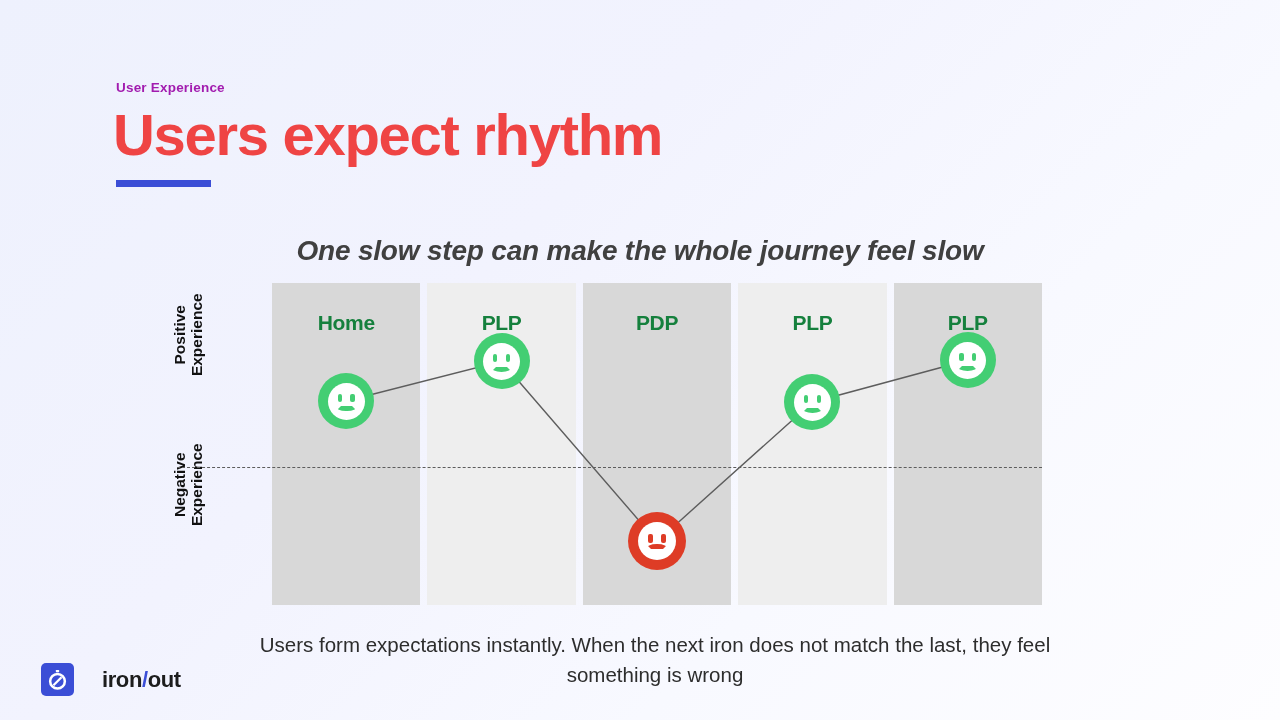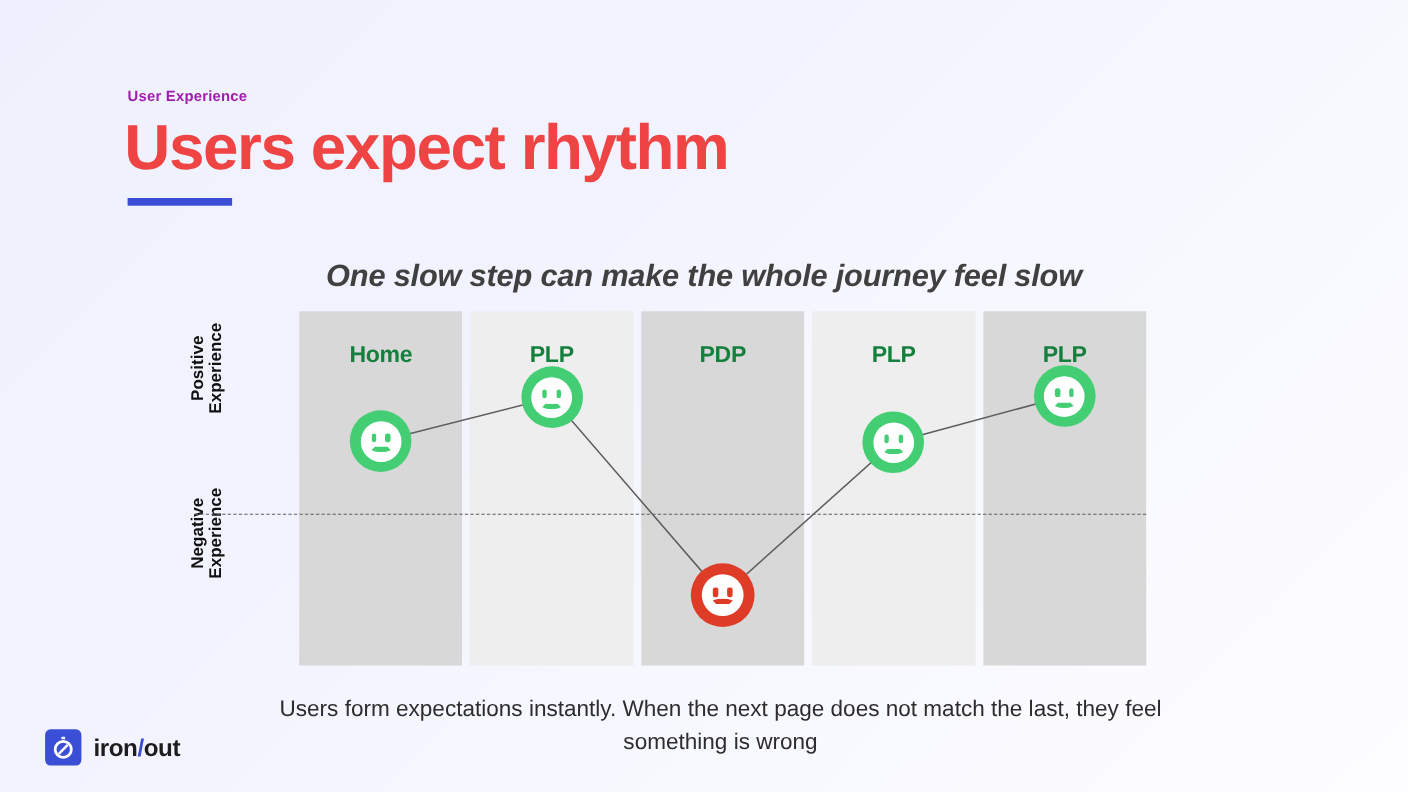--- a/index.html
+++ b/index.html
@@ -190,21 +190,21 @@
     line-height: 1.46;
   }
 
   
   .logo {
     position: absolute;
     left: 41px;
     top: 663px;
     display: flex;
     align-items: center;
-    gap: 11px;
+    gap: 28px;
   }
 
   .logo-mark {
     width: 33px;
     height: 33px;
     background: #3b4ed6;
     border-radius: 5px;
     display: flex;
     align-items: center;
     justify-content: center;
@@ -292,21 +292,21 @@
     </div>
     <div class="marker happy" style="width: 56px; height: 56px; left: 939.8px; top: 332.2px;">
       <div class="face" style="width: 37px; height: 37px;">
         <div class="eye left"></div>
         <div class="eye right"></div>
         <div class="mouth"></div>
       </div>
     </div>
   </div>
 
-<div class="caption">Users form expectations instantly. When the next page does not match the last, they feel something is wrong</div>
+<div class="caption">Users form expectations instantly. When the next iron does not match the last, they feel something is wrong</div>
 
 <div class="logo">
   <div class="logo-mark">
     <svg width="21" height="21" viewBox="0 0 24 24" aria-hidden="true">
       <rect x="10.1" y="1" width="3.8" height="2.6" rx="0.6" fill="#ffffff"></rect>
       <circle cx="12" cy="14" r="8.4" fill="none" stroke="#ffffff" stroke-width="2.9"></circle>
       <line x1="7.4" y1="18.6" x2="16.6" y2="9.4" stroke="#ffffff" stroke-width="2.6"></line>
     </svg>
   </div>
   <div class="logo-text"><span>iron</span><span class="slash">/</span><span>out</span></div>

